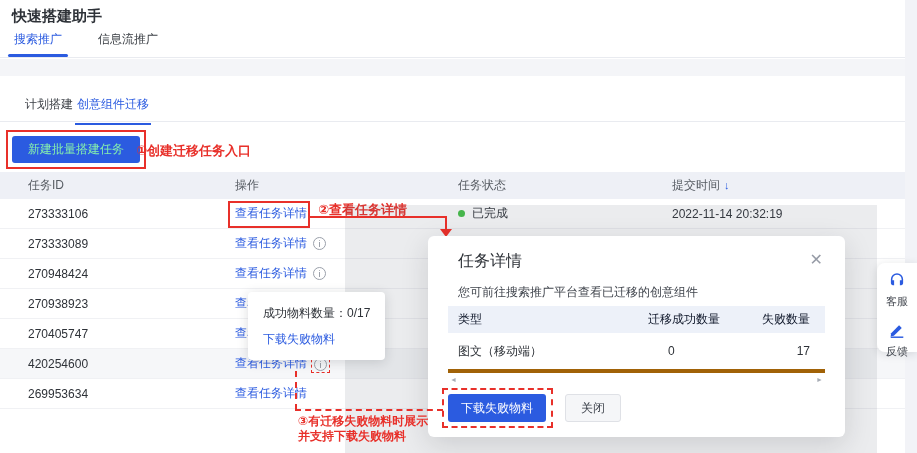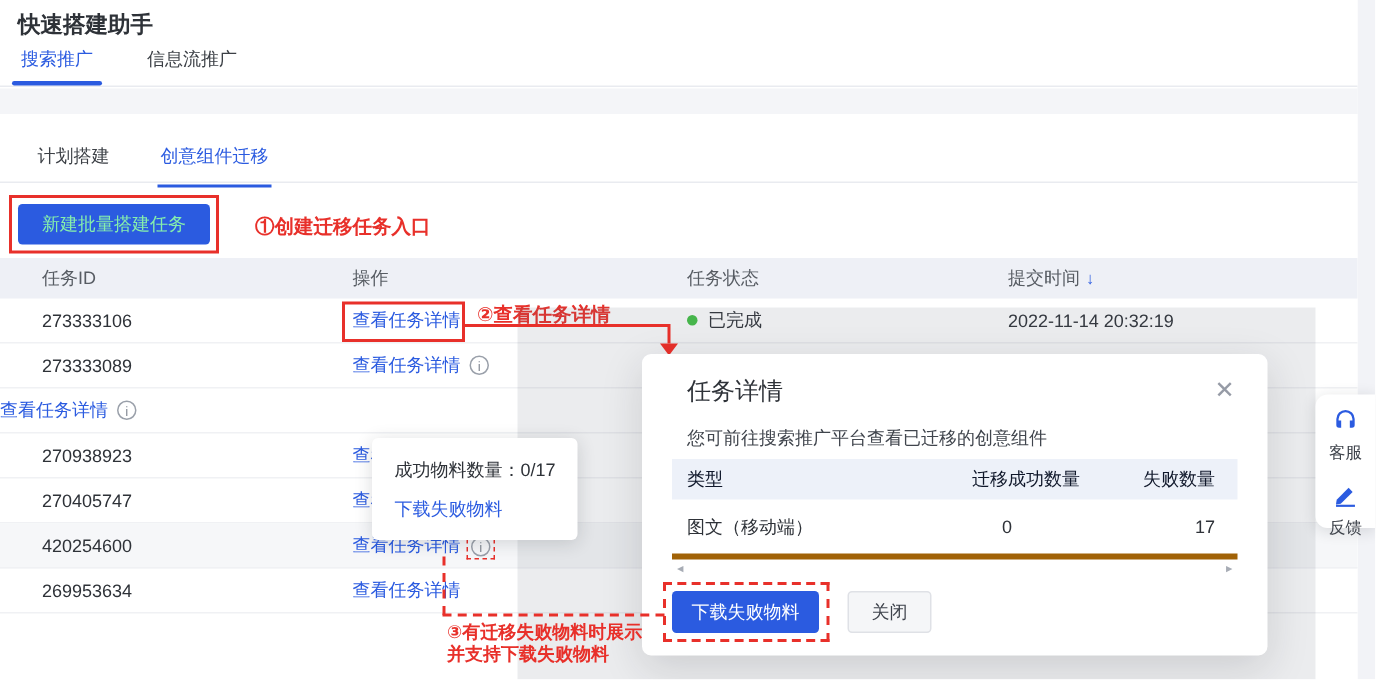--- a/index.html
+++ b/index.html
@@ -16,30 +16,30 @@
   .top-tabs { position:absolute; left:12px; bottom:0; display:flex; gap:32px; }
   .top-tab { position:relative; padding:8px 2px 9px; color:#3c4046; cursor:pointer; }
   .top-tab.active { color:#2b5be0; }
   .top-tab.active::after { content:""; position:absolute; left:-4px; right:-4px; bottom:0; height:3px; background:#2b5be0; border-radius:2px; }
 
   
   .band { position:absolute; left:0; top:59px; width:905px; height:17px; background:#f4f5f8; }
 
   
   .card-main { position:absolute; left:0; top:76px; width:905px; height:377px; background:#fff; }
-  .sub-tabs { position:absolute; left:23px; top:14px; display:flex; gap:30px; }
+  .sub-tabs { position:absolute; left:23px; top:14px; display:flex; }
   .sub-tab { position:relative; padding:6px 2px 12px; color:#3c4046; cursor:pointer; }
   .sub-tab.active { color:#2b5be0; }
   .sub-tab.active::after { content:""; position:absolute; left:0; right:0; bottom:0; height:2px; background:#2b5be0; }
   .sub-tab-border { position:absolute; left:0; top:45px; width:905px; height:1px; background:#e9ebf0; }
 
   .new-task-btn { position:absolute; left:12px; top:60px; width:128px; height:27px; background:#2b5be0; color:#86efac;
     border:none; border-radius:3px; font-size:12px; font-family:inherit; cursor:pointer; }
   .redbox-btn { position:absolute; left:6px; top:54px; width:140px; height:39px; border:2px solid #e8302a; }
-  .anno1 { position:absolute; left:170px; top:66px; color:#e8302a; font-weight:700; font-size:13px;font-family:Liberation Serif, serif; }
+  .anno1 { position:absolute; left:136px; top:66px; color:#e8302a; font-weight:700; font-size:13px; }
 
   
   .task-table { position:absolute; left:0; top:96px; width:905px; }
   .t-head, .t-row { display:grid; grid-template-columns:235px 223px 214px 233px; align-items:center; }
   .t-head { height:27px; background:#eef0f6; color:#575c63; }
   .t-row { height:30px; border-bottom:1px solid #f0f1f4; }
   .t-row.hl { background:#f6f7f9; }
   .c1 { padding-left:28px; }
   .cell-link { color:#2b5be0; cursor:pointer; }
   .sort-icon { color:#2b5be0; font-size:11px; margin-left:4px; }
@@ -147,20 +147,21 @@
       </div>
 
       <div class="t-row">
         <div class="c1">273333089</div>
         <div><span class="cell-link">查看任务详情</span><span class="info-icon">i</span></div>
         <div></div>
           <div></div>
       </div>
 
       <div class="t-row">
+        <div class="c1">270948424</div>
         <div><span class="cell-link">查看任务详情</span><span class="info-icon">i</span></div>
         <div></div>
           <div></div>
       </div>
 
       <div class="t-row">
         <div class="c1">270938923</div>
         <div><span class="cell-link">查看任务详情</span><span class="info-icon">i</span></div>
         <div></div>
           <div></div>

